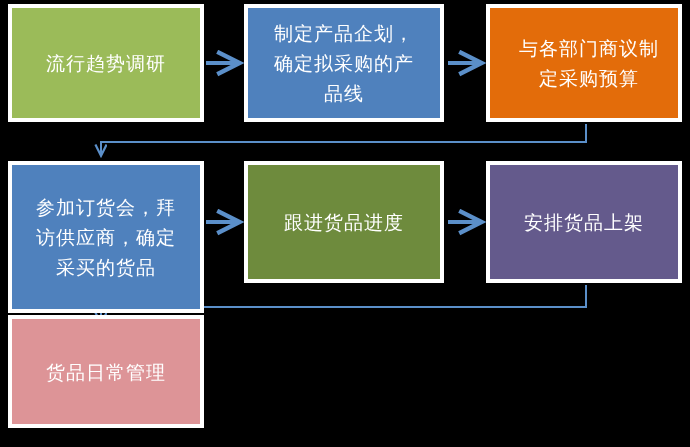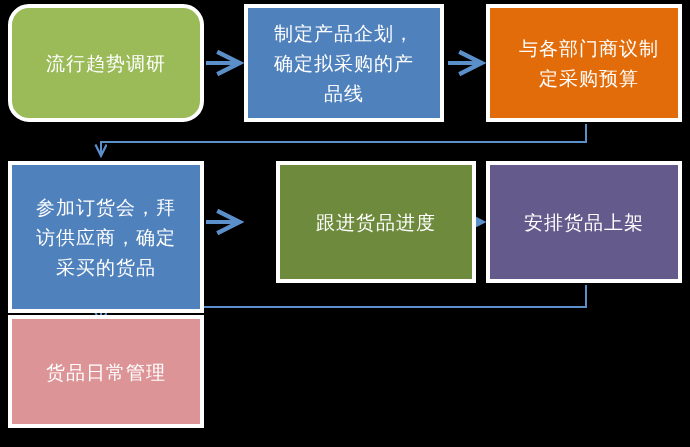--- a/index.html
+++ b/index.html
@@ -59,26 +59,26 @@
     </defs>
 
     <path class="conn" fill="none" stroke="#5b8fc9" stroke-width="4" marker-end="url(#arrowhead)" d="M 206 63 L 238 63"></path>
     <path class="conn" fill="none" stroke="#5b8fc9" stroke-width="4" marker-end="url(#arrowhead)" d="M 448 63 L 480 63"></path>
     <path class="conn" fill="none" stroke="#5b8fc9" stroke-width="2" marker-end="url(#arrowhead-v)" d="M 586 124 L 586 142 L 101 142 L 101 155"></path>
     <path class="conn" fill="none" stroke="#5b8fc9" stroke-width="4" marker-end="url(#arrowhead)" d="M 206 222 L 238 222"></path>
     <path class="conn" fill="none" stroke="#5b8fc9" stroke-width="4" marker-end="url(#arrowhead)" d="M 448 222 L 480 222"></path>
     <path class="conn" fill="none" stroke="#5b8fc9" stroke-width="2" marker-end="url(#arrowhead-v)" d="M 586 285 L 586 307 L 101 307 L 101 323"></path>
   </svg>
 
-  <div class="node" id="n1" style="left: 8px; top: 4px; width: 196px; height: 118px; background: rgb(155, 187, 89); border-color: rgb(255, 255, 255); color: rgb(255, 255, 255); border-radius: 21px;">流行趋势调研</div>
+  <div class="node" id="n1" style="left: 8px; top: 4px; width: 196px; height: 118px; background: rgb(155, 187, 89); border-color: rgb(255, 255, 255); color: rgb(255, 255, 255);">流行趋势调研</div>
   <div class="node" id="n2" style="left: 244px; top: 4px; width: 200px; height: 118px; background: rgb(79, 129, 189); border-color: rgb(255, 255, 255); color: rgb(255, 255, 255); text-align: center;">制定产品企划，
 确定拟采购的产
 品线</div>
   <div class="node" id="n3" style="left: 486px; top: 4px; width: 196px; height: 118px; background: rgb(227, 108, 10); border-color: rgb(255, 255, 255); color: rgb(255, 255, 255); padding-left: 20px;">与各部门商议制
 定采购预算</div>
   <div class="node" id="n4" style="left: 8px; top: 161px; width: 196px; height: 152px; background: rgb(79, 129, 189); border-color: rgb(255, 255, 255); color: rgb(255, 255, 255);">参加订货会，拜
 访供应商，确定
 采买的货品</div>
-  <div class="node" id="n5" style="left: 244px; top: 161px; width: 200px; height: 122px; background: rgb(110, 139, 61); border-color: rgb(255, 255, 255); color: rgb(255, 255, 255); margin-left: 32px;">跟进货品进度</div>
+  <div class="node" id="n5" style="left: 244px; top: 161px; width: 200px; height: 122px; background: rgb(110, 139, 61); border-color: rgb(255, 255, 255); color: rgb(255, 255, 255);">跟进货品进度</div>
   <div class="node" id="n6" style="left: 486px; top: 161px; width: 196px; height: 122px; background: rgb(100, 90, 140); border-color: rgb(255, 255, 255); color: rgb(255, 255, 255); text-align: center;">安排货品上架</div>
   <div class="node" id="n7" style="left: 8px; top: 315px; width: 196px; height: 113px; background: rgb(221, 148, 151); border-color: rgb(255, 255, 255); color: rgb(255, 255, 255);">货品日常管理</div>
 
 </div>
 
 </body></html>

